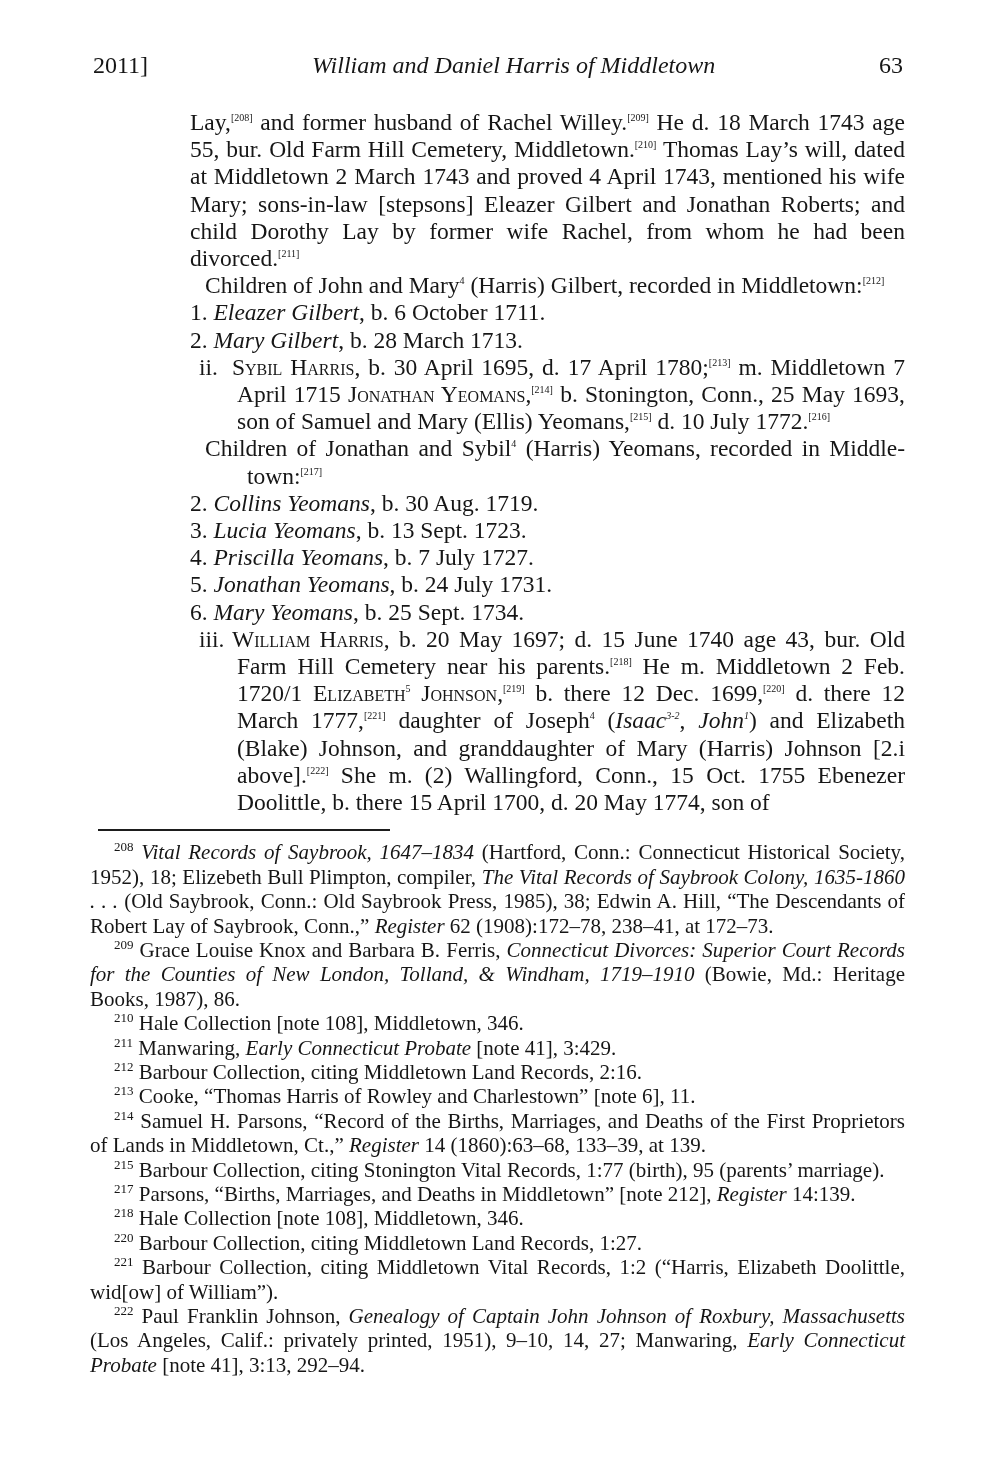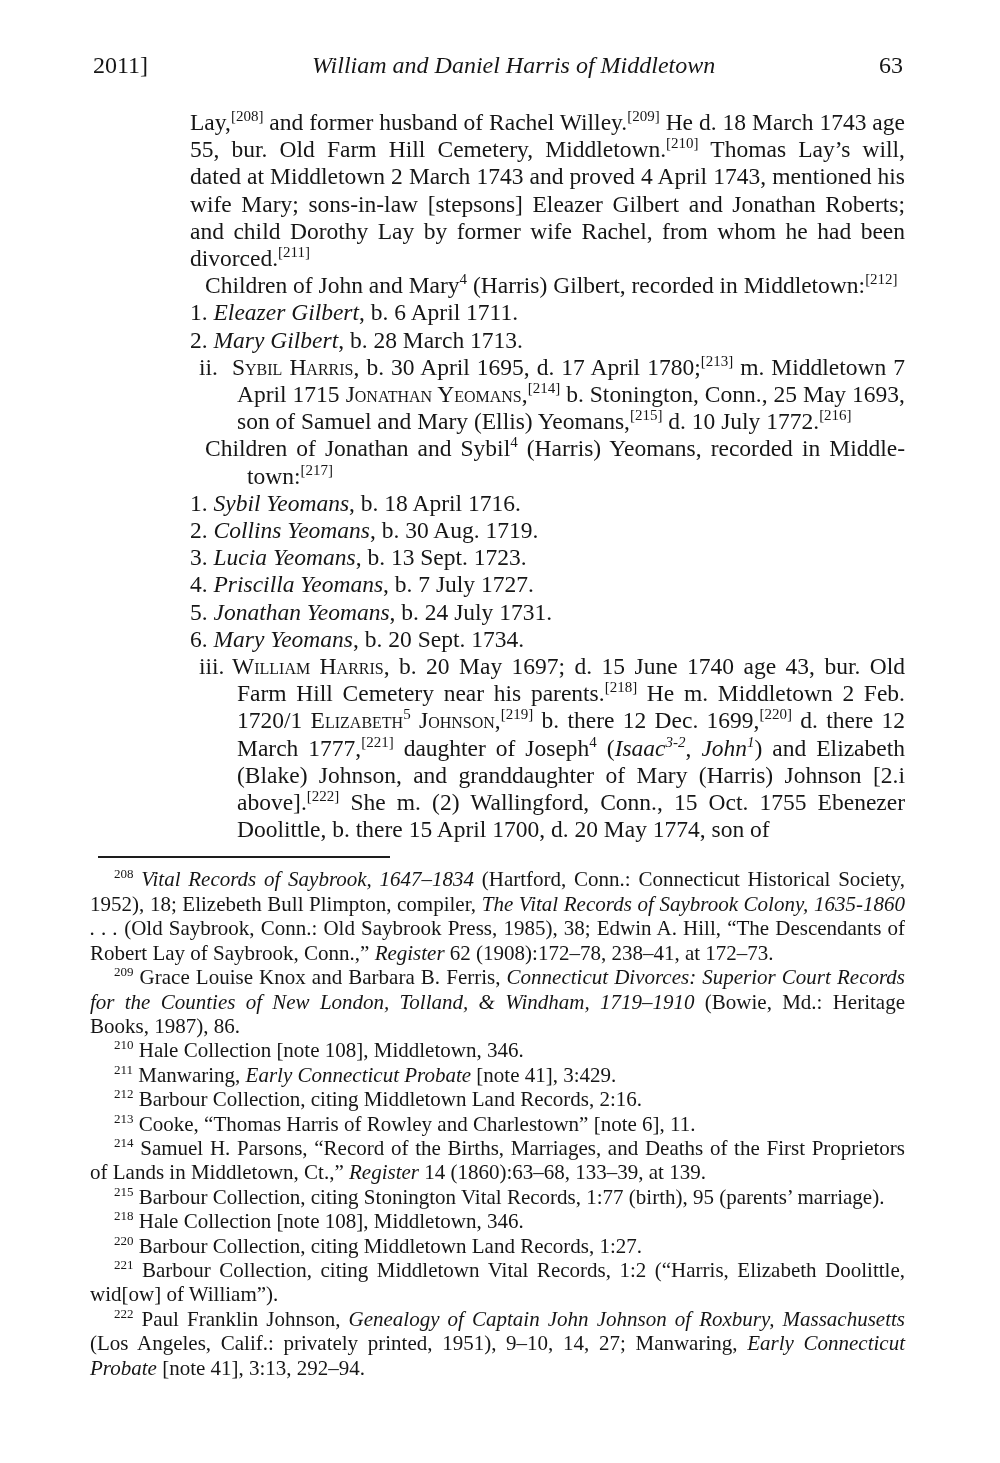--- a/index.html
+++ b/index.html
@@ -18,21 +18,21 @@
     text-align:justify;
   }
   .text-col p { margin:0; }
   .p-children { padding-left:57px; text-indent:-42px; }
   .justify-last { text-align-last:justify; }
   .p-item { margin-left:35px; text-align:left; }
   .p-entry { margin-left:-55px; padding-left:47px; text-indent:-47px; }
   .roman { display:inline-block; min-width:33px; text-indent:0;margin-left:9px; }
   .i { font-style:italic; }
   .sc { font-variant:small-caps; }
-  sup { font-size:15px; line-height:0; vertical-align:super; }
+  sup { font-size:10px; line-height:0; vertical-align:super; }
   sup.i { font-style:italic; }
   .fn-rule {
     width:292px; height:0; border-top:2px solid #1d1d1d;
     margin:13px 0 9px 98px;
   }
   .footnotes {
     margin:0 95px 0 90px; font-size:21px; line-height:24.4px;
     text-align:justify;
   }
   .footnotes p { margin:0; text-indent:24px; }
@@ -44,42 +44,42 @@
 <div class="page">
   <div class="page-header">
     <span class="hdr-left">2011]</span>
     <span class="hdr-title">William and Daniel Harris of Middletown</span>
     <span class="hdr-right">63</span>
   </div>
 
   <div class="text-col">
       <p class="p-main"><span>Lay,</span><sup>[208]</sup><span> and former husband of Rachel Willey.</span><sup>[209]</sup><span> He d. 18 March 1743 age 55, bur. Old Farm Hill Cemetery, Middletown.</span><sup>[210]</sup><span> Thomas Lay’s will, dated at Middletown 2 March 1743 and proved 4 April 1743, mentioned his wife Mary; sons-in-law [stepsons] Eleazer Gilbert and Jonathan Roberts; and child Dorothy Lay by former wife Rachel, from whom he had been divorced.</span><sup>[211]</sup></p>
       <p class="p-children"><span>Children of John and Mary</span><sup>4</sup><span> (Harris) Gilbert, recorded in Middletown:</span><sup>[212]</sup></p>
-      <p class="p-item"><span>1. </span><span class="i">Eleazer Gilbert</span><span>, b. 6 April 1711.</span></p>
+      <p class="p-item"><span>1. </span><span class="i">Eleazer Gilbert</span><span>, b. 6 October 1711.</span></p>
       <p class="p-item"><span>2. </span><span class="i">Mary Gilbert</span><span>, b. 28 March 1713.</span></p>
       <p class="p-entry"><span class="roman">ii.</span><span class="sc">Sybil Harris</span><span>, b. 30 April 1695, d. 17 April 1780;</span><sup>[213]</sup><span> m. Middletown 7 April 1715 </span><span class="sc">Jonathan Yeomans</span><span>,</span><sup>[214]</sup><span> b. Stonington, Conn., 25 May 1693, son of Samuel and Mary (Ellis) Yeomans,</span><sup>[215]</sup><span> d. 10 July 1772.</span><sup>[216]</sup></p>
       <p class="p-children justify-last"><span>Children of Jonathan and Sybil</span><sup>4</sup><span> (Harris) Yeomans, recorded in Middle-</span><br><span>town:</span><sup>[217]</sup></p>
-      <p class="p-item"><span>1. </span><span class="i">Sybil Yeomans</span><span>, b. 18 April 1716.</span></p>
       <p class="p-item"><span>2. </span><span class="i">Collins Yeomans</span><span>, b. 30 Aug. 1719.</span></p>
       <p class="p-item"><span>3. </span><span class="i">Lucia Yeomans</span><span>, b. 13 Sept. 1723.</span></p>
       <p class="p-item"><span>4. </span><span class="i">Priscilla Yeomans</span><span>, b. 7 July 1727.</span></p>
       <p class="p-item"><span>5. </span><span class="i">Jonathan Yeomans</span><span>, b. 24 July 1731.</span></p>
-      <p class="p-item"><span>6. </span><span class="i">Mary Yeomans</span><span>, b. 20 Sept. 1734.</span></p>
+      <p class="p-item"><span>6. </span><span class="i">Mary Yeomans</span><span>, b. 25 Sept. 1734.</span></p>
       <p class="p-entry"><span class="roman">iii.</span><span class="sc">William Harris</span><span>, b. 20 May 1697; d. 15 June 1740 age 43, bur. Old Farm Hill Cemetery near his parents.</span><sup>[218]</sup><span> He m. Middletown 2 Feb. 1720/1 </span><span class="sc">Elizabeth</span><sup>5</sup><span> </span><span class="sc">Johnson</span><span>,</span><sup>[219]</sup><span> b. there 12 Dec. 1699,</span><sup>[220]</sup><span> d. there 12 March 1777,</span><sup>[221]</sup><span> daughter of Joseph</span><sup>4</sup><span> (</span><span class="i">Isaac</span><sup class="i">3-2</sup><span>, </span><span class="i">John</span><sup class="i">1</sup><span>) and Elizabeth (Blake) Johnson, and granddaughter of Mary (Harris) Johnson [2.i above].</span><sup>[222]</sup><span> She m. (2) Wallingford, Conn., 15 Oct. 1755 Ebenezer Doolittle, b. there 15 April 1700, d. 20 May 1774, son of</span></p>
     </div>
 
   <div class="fn-rule"></div>
 
   <div class="footnotes">
       <p class="fn"><sup>208</sup> <span class="i">Vital Records of Saybrook, 1647–1834</span><span> (Hartford, Conn.: Connecticut Historical Society, 1952), 18; Elizebeth Bull Plimpton, compiler, </span><span class="i">The Vital Records of Saybrook Colony, 1635-1860 . . .</span><span> (Old Saybrook, Conn.: Old Saybrook Press, 1985), 38; Edwin A. Hill, “The Descendants of Robert Lay of Saybrook, Conn.,” </span><span class="i">Register</span><span> 62 (1908):172–78, 238–41, at 172–73.</span></p>
       <p class="fn"><sup>209</sup> <span>Grace Louise Knox and Barbara B. Ferris, </span><span class="i">Connecticut Divorces: Superior Court Records for the Counties of New London, Tolland, &amp; Windham, 1719–1910</span><span> (Bowie, Md.: Heritage Books, 1987), 86.</span></p>
       <p class="fn"><sup>210</sup> <span>Hale Collection [note 108], Middletown, 346.</span></p>
       <p class="fn"><sup>211</sup> <span>Manwaring, </span><span class="i">Early Connecticut Probate</span><span> [note 41], 3:429.</span></p>
       <p class="fn"><sup>212</sup> <span>Barbour Collection, citing Middletown Land Records, 2:16.</span></p>
       <p class="fn"><sup>213</sup> <span>Cooke, “Thomas Harris of Rowley and Charlestown” [note 6], 11.</span></p>
       <p class="fn"><sup>214</sup> <span>Samuel H. Parsons, “Record of the Births, Marriages, and Deaths of the First Proprietors of Lands in Middletown, Ct.,” </span><span class="i">Register</span><span> 14 (1860):63–68, 133–39, at 139.</span></p>
       <p class="fn"><sup>215</sup> <span>Barbour Collection, citing Stonington Vital Records, 1:77 (birth), 95 (parents’ marriage).</span></p>
+      <p class="fn"><sup>217</sup> <span>Parsons, “Births, Marriages, and Deaths in Middletown” [note 212], </span><span class="i">Register</span><span> 14:139.</span></p>
       <p class="fn"><sup>218</sup> <span>Hale Collection [note 108], Middletown, 346.</span></p>
       <p class="fn"><sup>220</sup> <span>Barbour Collection, citing Middletown Land Records, 1:27.</span></p>
       <p class="fn"><sup>221</sup> <span>Barbour Collection, citing Middletown Vital Records, 1:2 (“Harris, Elizabeth Doolittle, wid[ow] of William”).</span></p>
       <p class="fn"><sup>222</sup> <span>Paul Franklin Johnson, </span><span class="i">Genealogy of Captain John Johnson of Roxbury, Massachusetts</span><span> (Los Angeles, Calif.: privately printed, 1951), 9–10, 14, 27; Manwaring, </span><span class="i">Early Connecticut Probate</span><span> [note 41], 3:13, 292–94.</span></p>
     </div>
 </div>
 
 </body></html>

